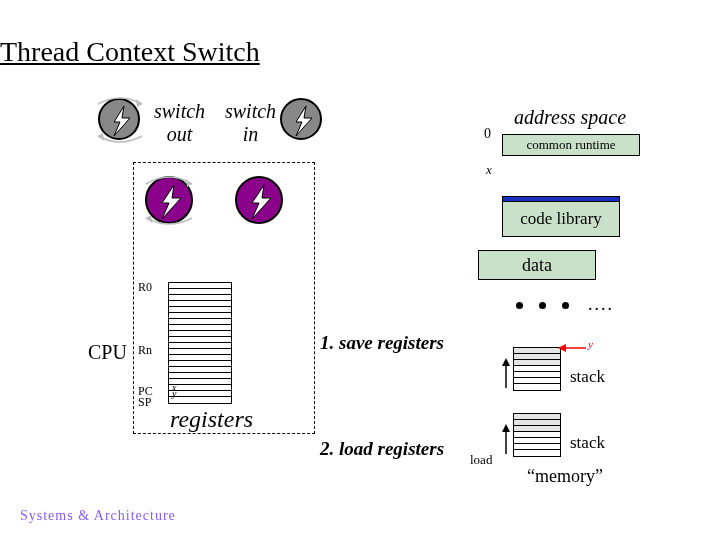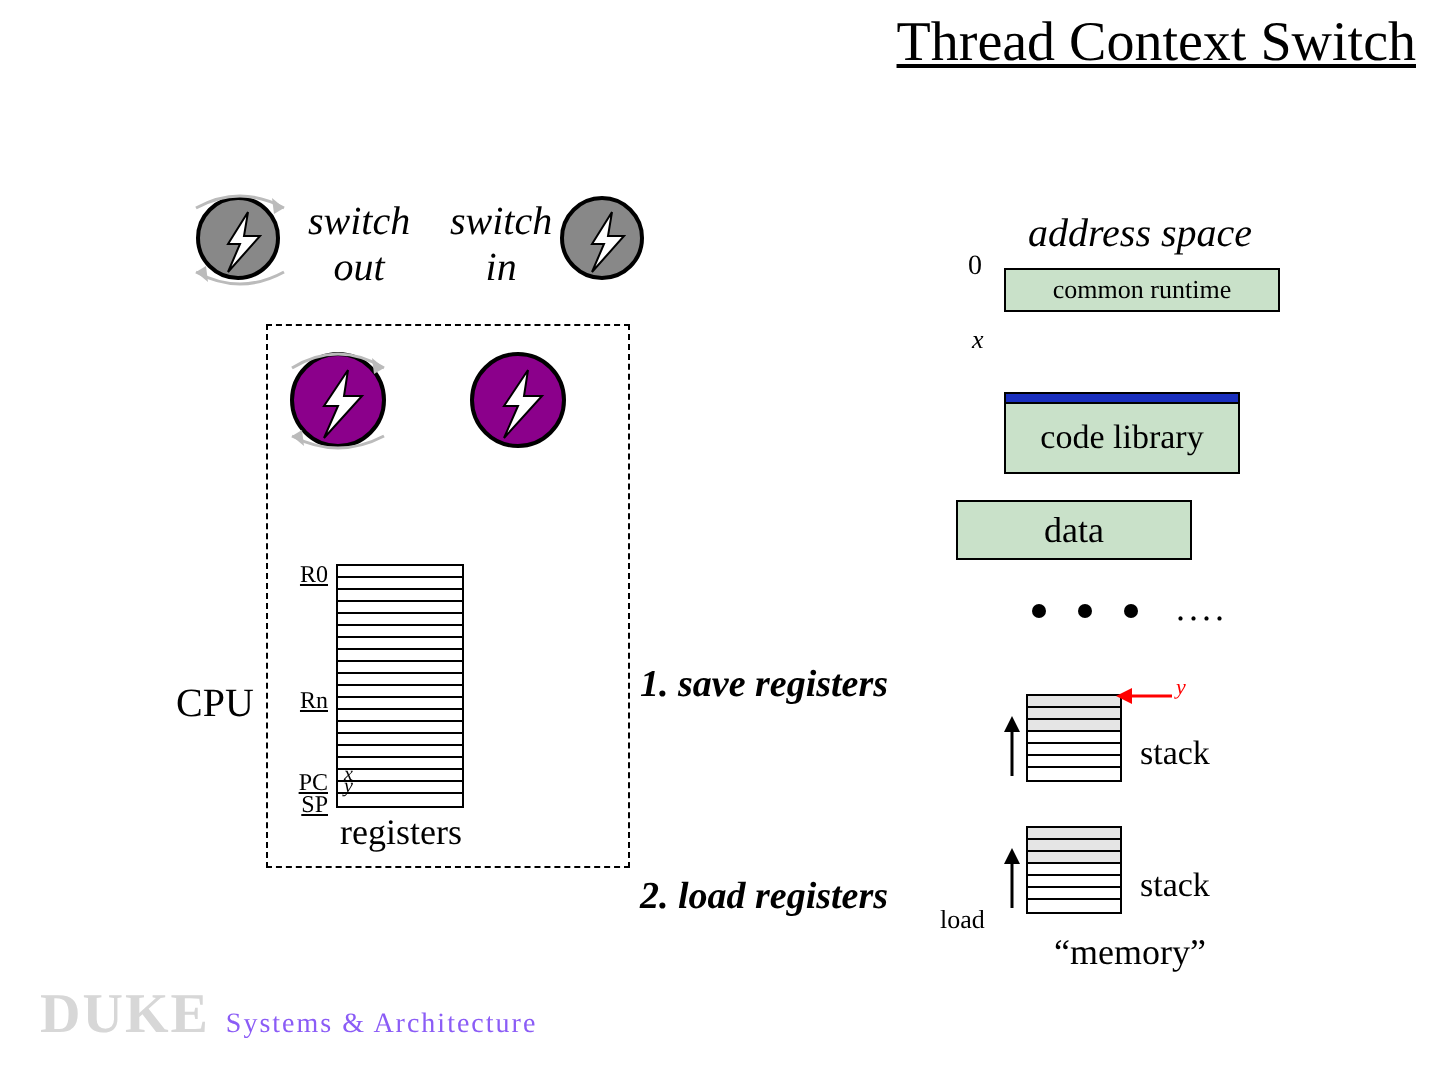--- a/index.html
+++ b/index.html
@@ -7,24 +7,24 @@
     padding: 0;
     width: 720px;
     height: 540px;
     font-family: "Times New Roman", serif;
     background: #fff;
     position: relative;
     overflow: hidden;
   }
   .title {
     position: absolute;
-    top: 6px;
+    top: 36px;
     left: 0;
     width: 708px;
-    text-align: right;
+    text-align: left;
     font-size: 28px;
     text-decoration: underline;
     color: #000;
   }
   .label {
     position: absolute;
     color: #000;
   }
   .italic { font-style: italic; }
   .bolt-circle {
@@ -58,23 +58,22 @@
     font-size: 10px;
     font-style: italic;
     padding-left: 3px;
     line-height: 6px;
   }
   .regrow:last-child { border-bottom: none; }
   .reglabel {
     position: absolute;
     font-size: 12px;
     font-family: "Times New Roman", serif;
-    text-align: right;
+    text-align: left;
     width: 26px;
-    text-decoration: underline;
   }
   .memseg {
     border: 1px solid #000;
     box-sizing: border-box;
     text-align: center;
     display: flex;
     align-items: center;
     justify-content: center;
   }
   
@@ -199,21 +198,21 @@
     <div class="regrow"></div>
   <div class="regrow"></div>
     <div class="regrow"></div>
     <div class="regrow"></div>
   <div class="regrow"></div>
     <div class="regrow"></div>
   <div class="regrow">x</div>
   <div class="regrow">y</div>
   <div class="regrow"></div>
 </div>
-<div class="label" style="left:170px; top:406px; font-size:18px;">registers</div>
+<div class="label" style="left:170px; top:406px; font-size:24px;font-style:italic;">registers</div>
 
 <div class="label italic" style="left:320px; top:332px; font-size:19px; font-weight:bold;">1. save registers</div>
 <div class="label italic" style="left:320px; top:438px; font-size:19px; font-weight:bold;">2. load registers</div>
 
 <div class="label italic" style="left:514px; top:106px; font-size:20px;">address space</div>
 <div class="label" style="left:484px; top:126px; font-size:14px;">0</div>
 <div class="label italic" style="left:486px; top:162px; font-size:13px;">x</div>
 <div class="label" style="left:470px; top:452px; font-size:13px;">load</div>
 
 <div class="memseg" style="position:absolute; left:502px; top:134px; width:138px; height:22px; background:#c9e1c9; font-size:13px;">common runtime</div>
@@ -261,15 +260,14 @@
 </div>
 <div class="label" style="left:570px; top:433px; font-size:17px;">stack</div>
 <svg style="position:absolute; left:499px; top:424px;" width="14" height="34">
   <line x1="7" y1="30" x2="7" y2="6" stroke="#000" stroke-width="1.5"></line>
   <polygon points="7,0 3,8 11,8" fill="#000"></polygon>
 </svg>
 
 <div class="label" style="left:527px; top:466px; font-size:18px;">“memory”</div>
 
 <div class="footer-duke">
-  <span>DUKE</span>
   <span class="sub">Systems &amp; Architecture</span>
 </div>
 
 </body></html>

